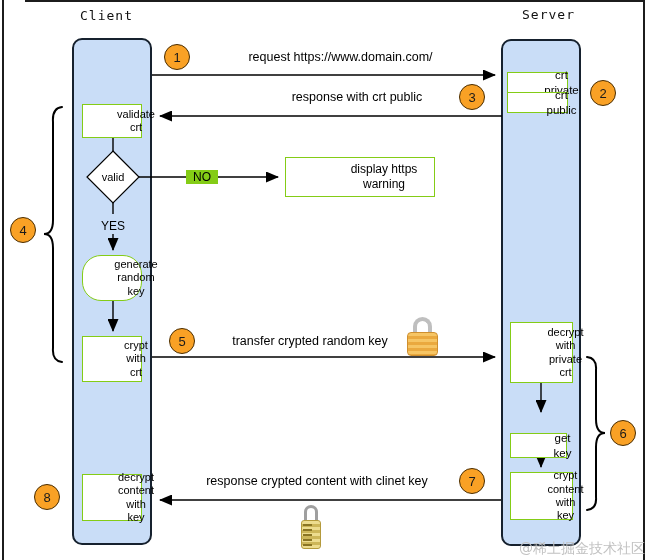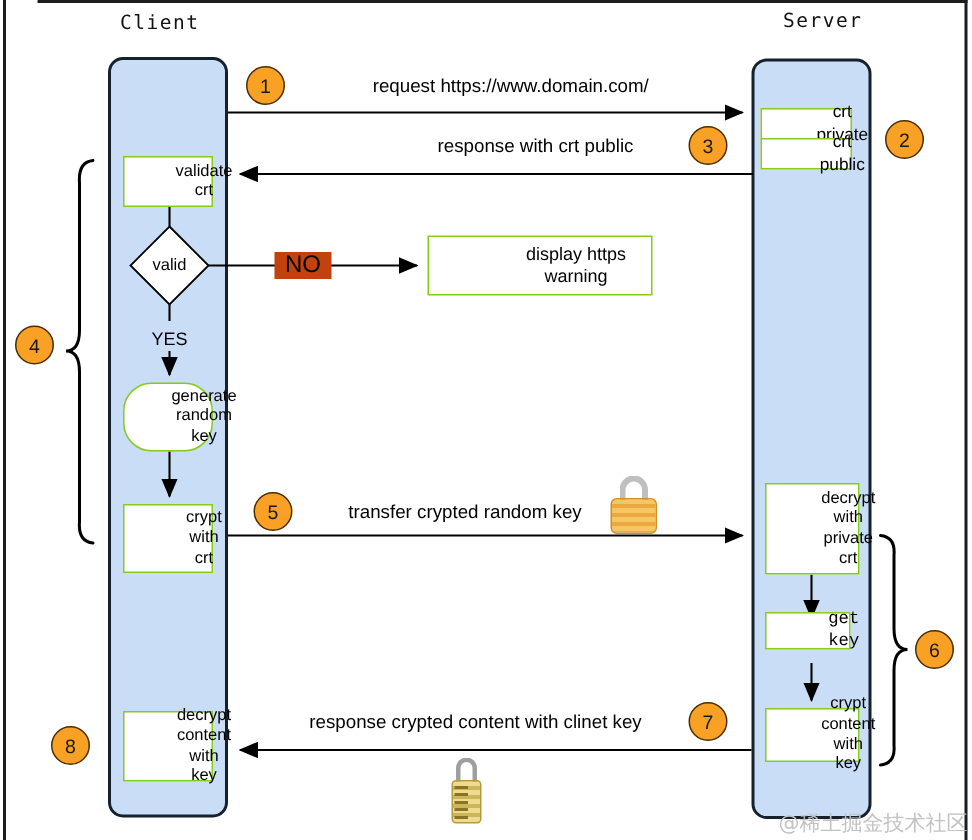--- a/index.html
+++ b/index.html
@@ -8,21 +8,21 @@
 
   .screen-edge { position:absolute; background:#1c1c1c; }
 
   .lane { position:absolute; width:80px; background:#c9ddf7; border:2px solid #16212e; border-radius:10px; }
   .lane-title { position:absolute; font-family:"DejaVu Sans Mono", monospace; font-size:13px; color:#111; letter-spacing:1px; }
 
   .box { position:absolute; background:#fff; border:1px solid #84cc16; display:flex; align-items:center; justify-content:center;
          text-align:center; font-size:11px; line-height:1.22; white-space:pre-line; color:#000;padding-left:48px; }
 
   .msg { position:absolute; transform:translate(-50%,-50%); font-size:12.5px; color:#000; white-space:nowrap; }
-  .label-no { position:absolute; transform:translate(-50%,-50%); font-size:16px; background:#c2410c; padding:0 7px; }
+  .label-no { position:absolute; transform:translate(-50%,-50%); font-size:12px; background:#84cc16; padding:0 7px; }
   .label-yes { position:absolute; transform:translate(-50%,-50%); font-size:12px; }
   .label-valid { position:absolute; transform:translate(-50%,-50%); font-size:11px; }
 
   .badge { position:absolute; width:26px; height:26px; transform:translate(-50%,-50%); border-radius:50%;
            background:#f9a125; border:1.5px solid #4a2d00; display:flex; align-items:center; justify-content:center;
            font-size:13px; color:#1a1a1a; }
 
   svg.overlay { position:absolute; left:0; top:0; }
 
   
@@ -96,22 +96,22 @@
 with key</div>
 
   <div class="box" style="left:285px; top:157px; width:150px; height:40px; font-size:12px;">display https warning</div>
 
   <div class="box" style="left:507px; top:72px; width:61px; height:21px; font-size:11.5px;">crt private</div>
   <div class="box" style="left:507px; top:92px; width:61px; height:21px; font-size:11.5px;">crt public</div>
   <div class="box" style="left:510px; top:322px; width:63px; height:61px;">decrypt
 with
 private
 crt</div>
-  <div class="box" style="left:510px; top:408px; width:57px; height:25px; font-size:11.5px;font-family:Liberation Mono, monospace;">get key</div>
-  <div class="box" style="left:510px; top:472px; width:63px; height:36px;">crypt
+  <div class="box" style="left:510px; top:433px; width:57px; height:25px; font-size:11.5px;">get key</div>
+  <div class="box" style="left:510px; top:472px; width:63px; height:48px;">crypt
 content
 with key</div>
 
   <div class="msg" style="left:328px; top:57px;padding-left:25px;">request https://www.domain.com/</div>
   <div class="msg" style="left:357px; top:97px;">response with crt public</div>
   <div class="msg" style="left:310px; top:341px;">transfer crypted random key</div>
   <div class="msg" style="left:317px; top:481px;">response crypted content with clinet key</div>
 
   <div class="badge" style="left:177px; top:57px;">1</div>
   <div class="badge" style="left:603px; top:93px;">2</div>

